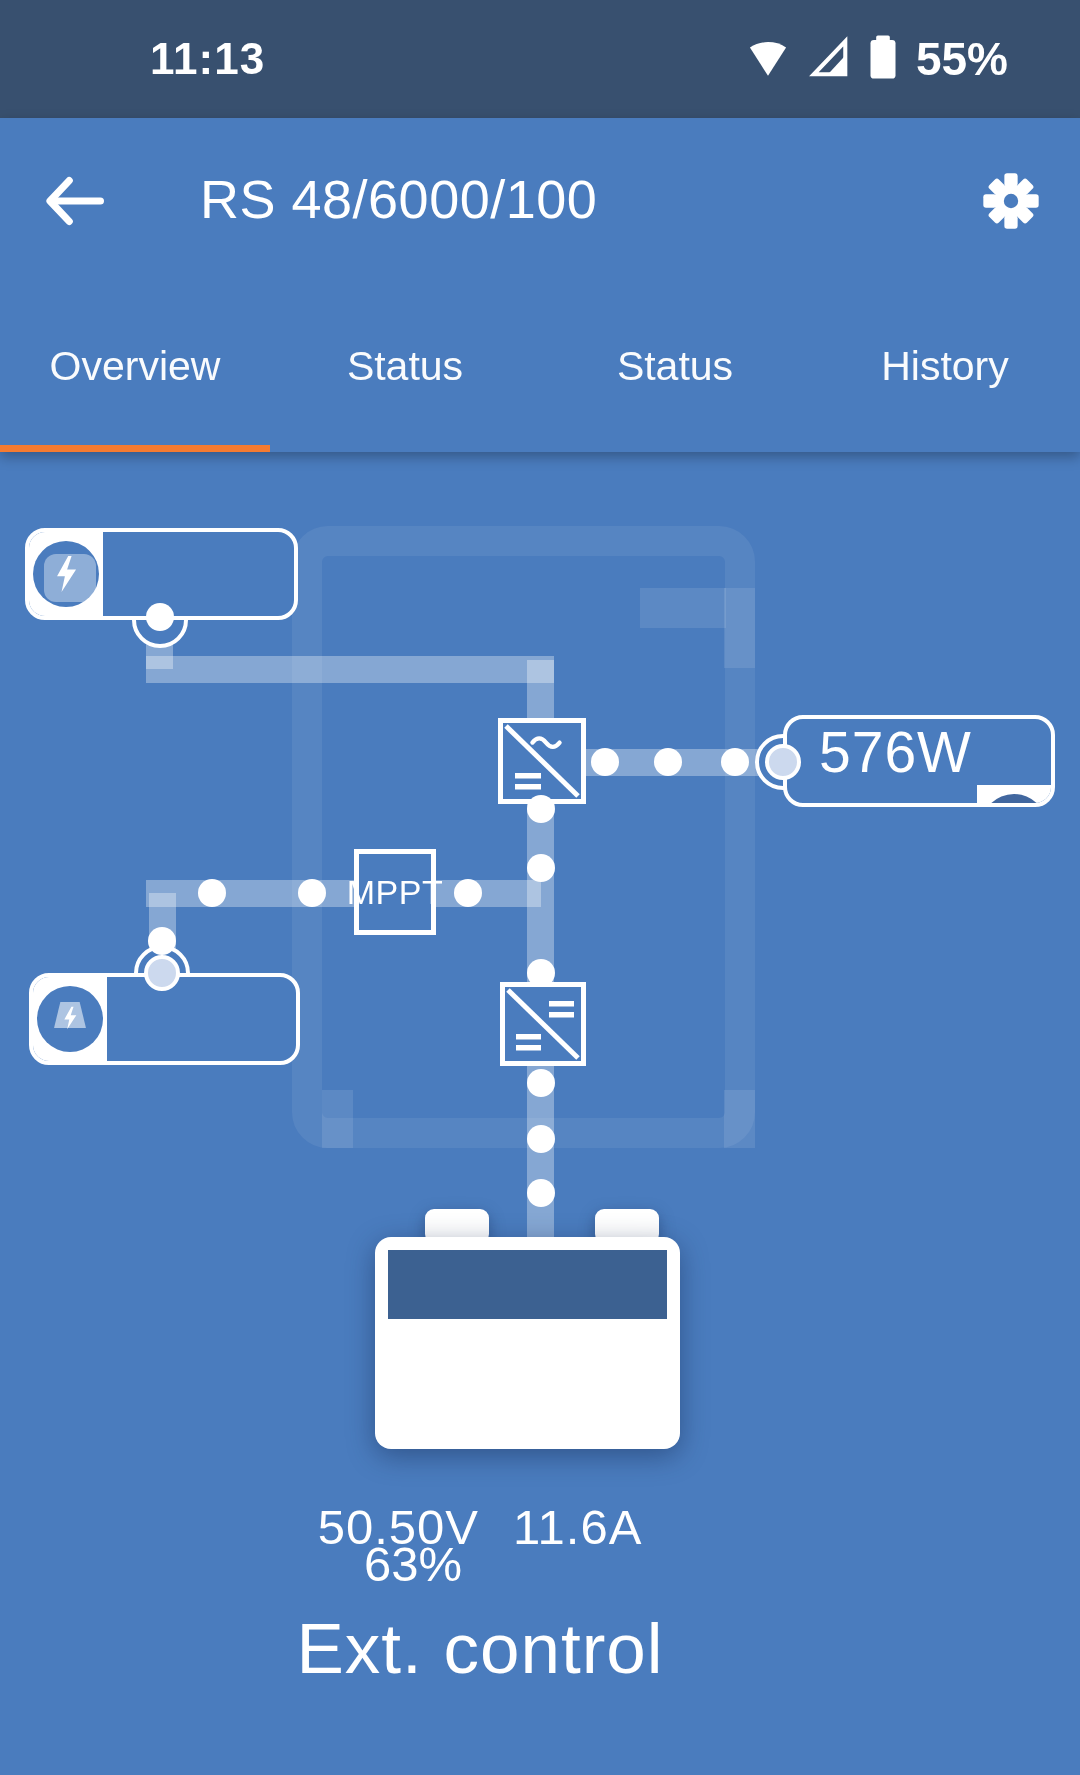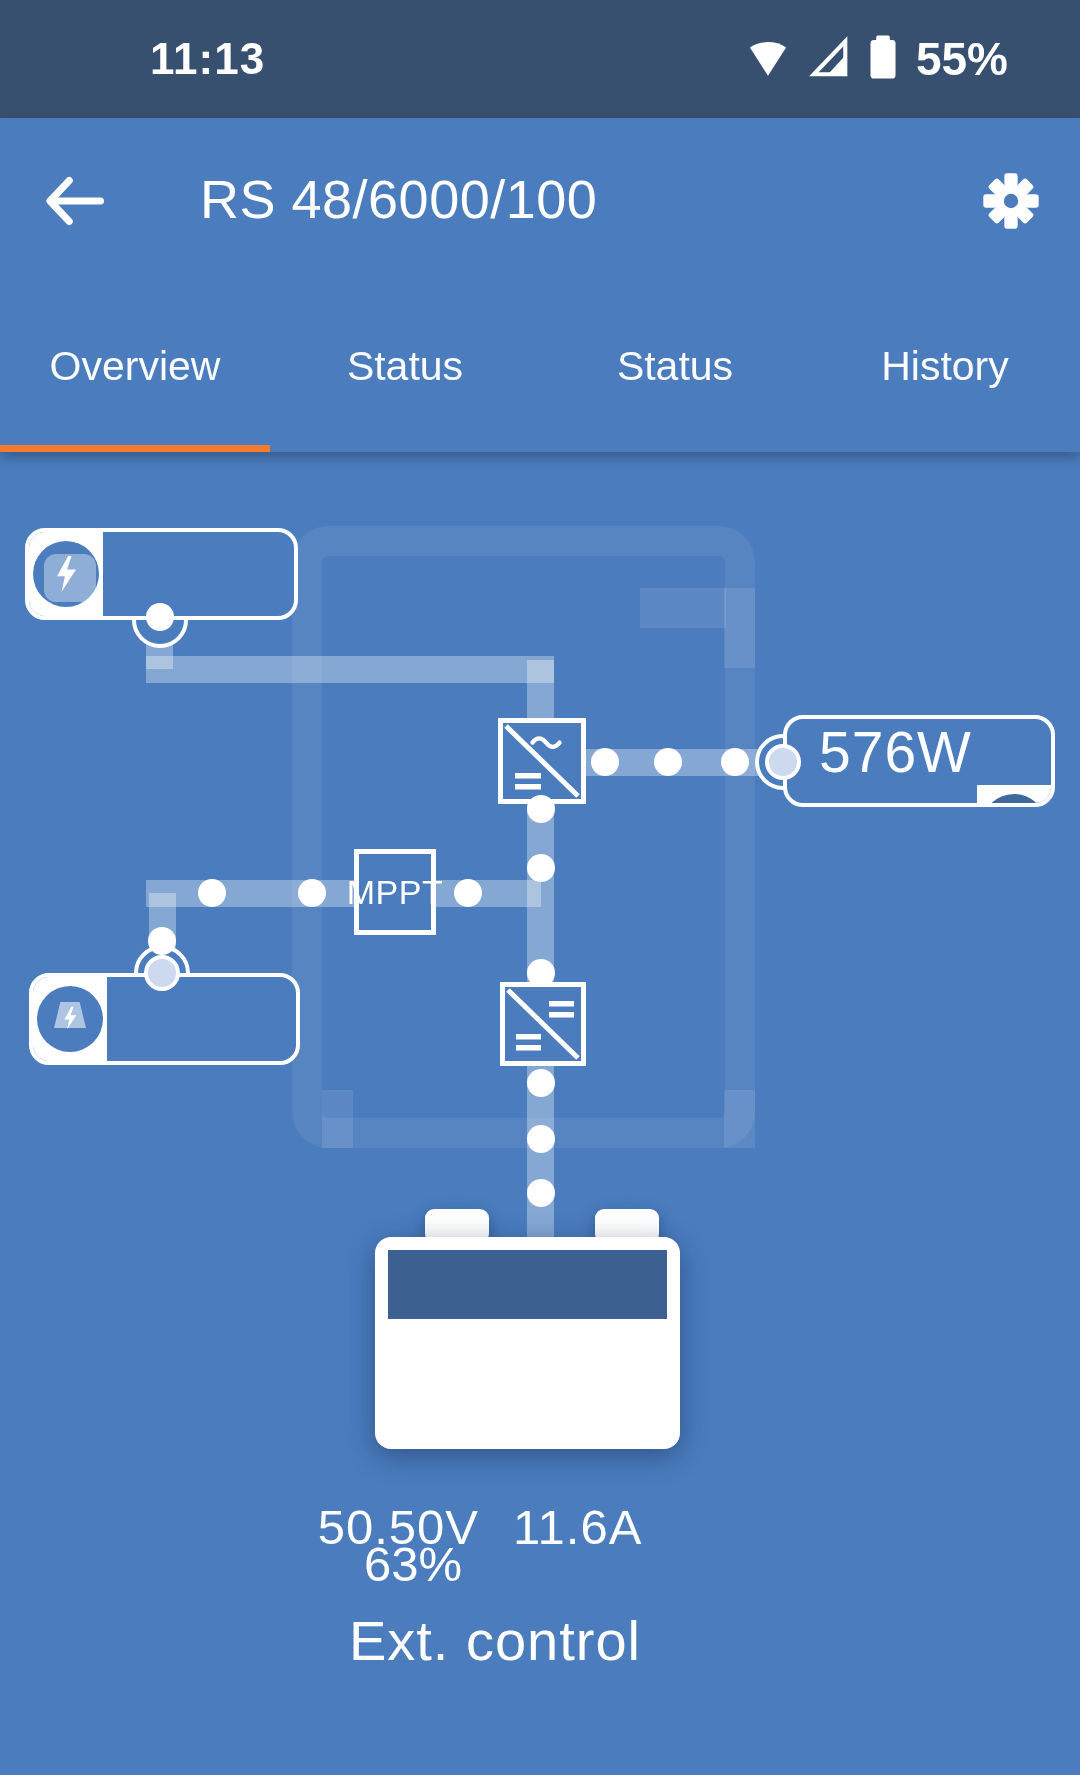--- a/index.html
+++ b/index.html
@@ -70,22 +70,22 @@
   .battbody{position:absolute;left:375px;top:1237px;width:305px;height:212px;background:#fff;
     border-radius:16px;padding:13px;filter:drop-shadow(0 7px 14px rgba(15,35,75,0.45));z-index:7;}
   .battinner{width:100%;height:100%;background:#fff;display:flex;flex-direction:column;}
   .battempty{width:100%;background:var(--darkfill);}
 
   .stats{position:absolute;left:0;top:1474px;width:960px;text-align:center;color:#fff;
     font-size:49px;font-weight:400;letter-spacing:1px;margin-top:25px;}
   .stats span{margin:0 17px;}
   .soc{position:absolute;left:0;top:1536px;width:826px;text-align:center;color:#fff;
     font-size:49px;font-weight:400;}
-  .extctl{position:absolute;left:15px;top:1608px;width:960px;text-align:center;color:#fff;
-    font-size:56px;font-weight:300;letter-spacing:1px;}
+  .extctl{position:absolute;left:0;top:1608px;width:960px;text-align:center;color:#fff;
+    font-size:71px;font-weight:300;letter-spacing:1px;}
 </style>
 </head>
 <body>
 
 <div class="screen">
 
   <div class="statusbar">
     <div class="time">11:13</div>
     <div class="statusicons">
       <span>

